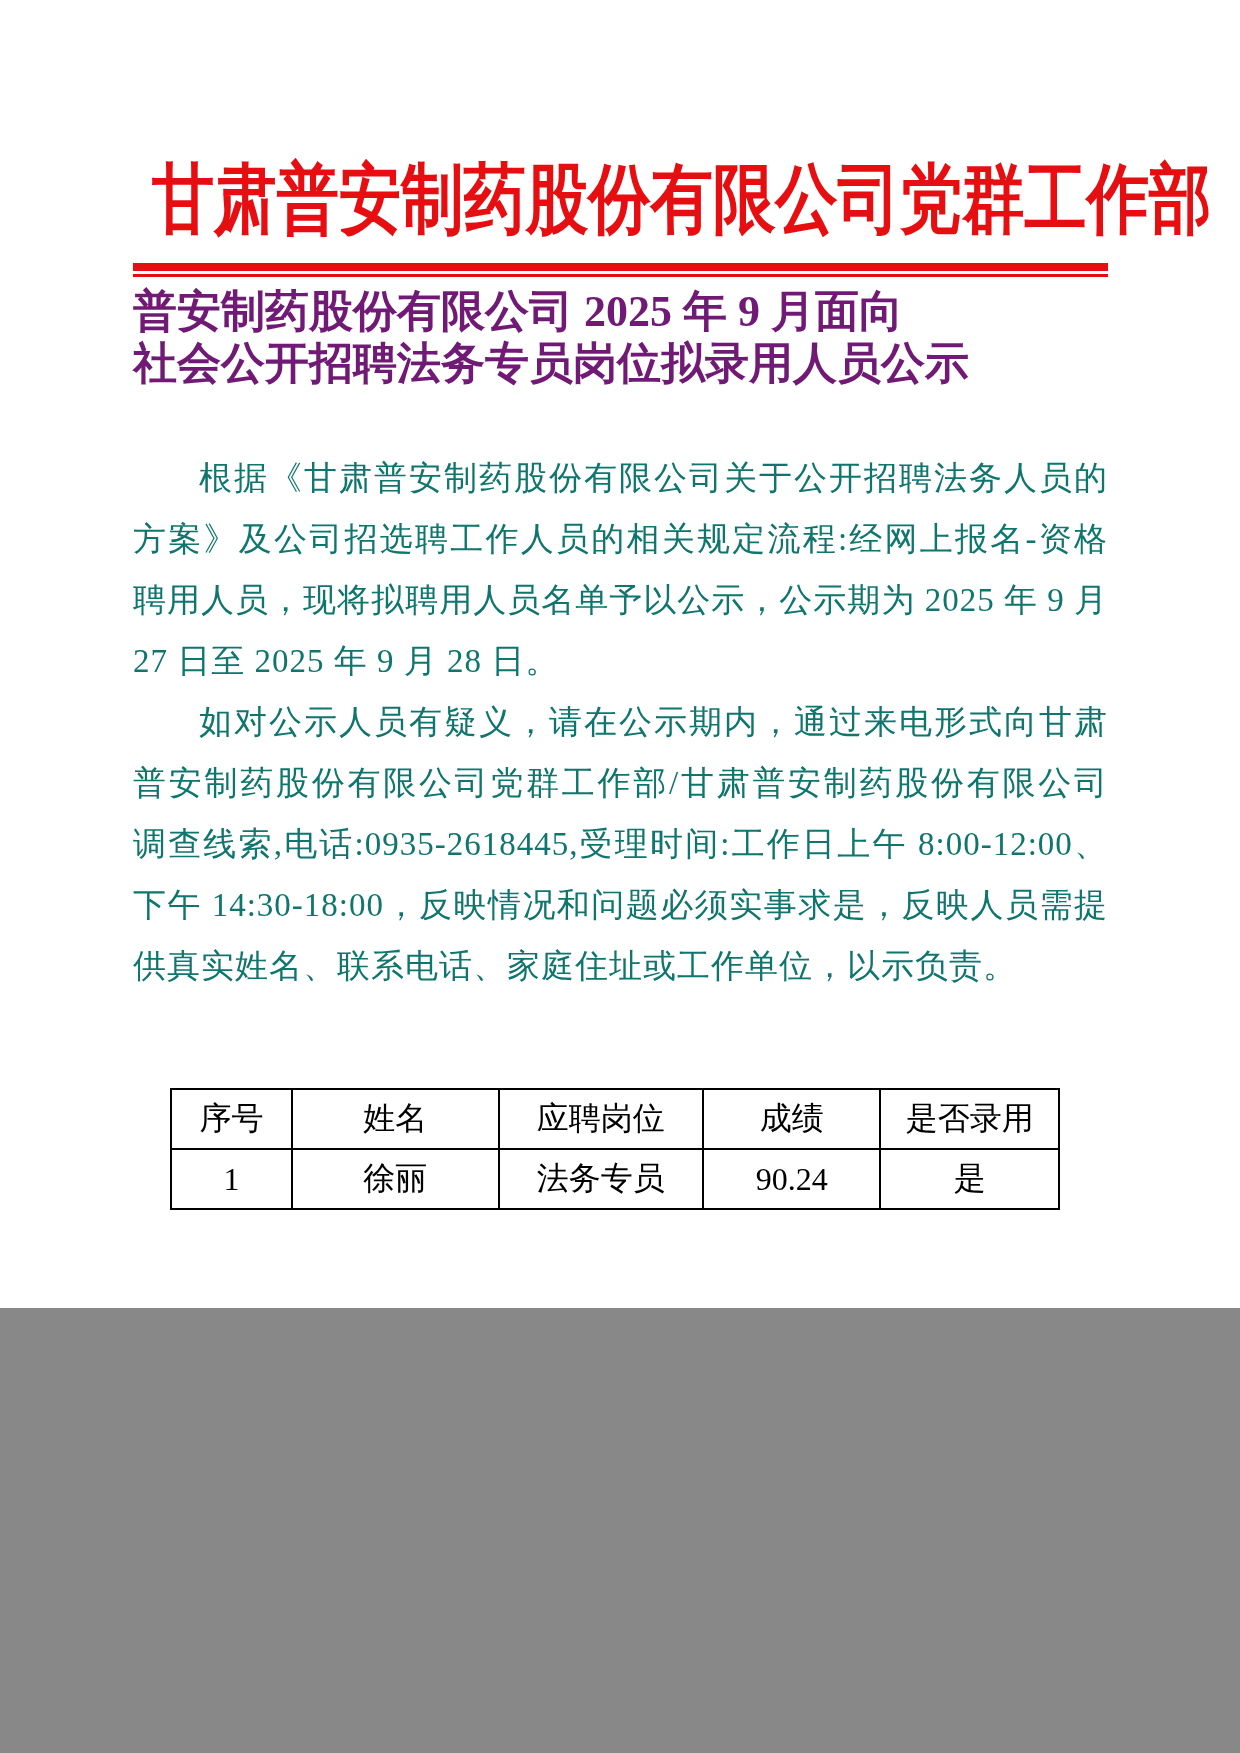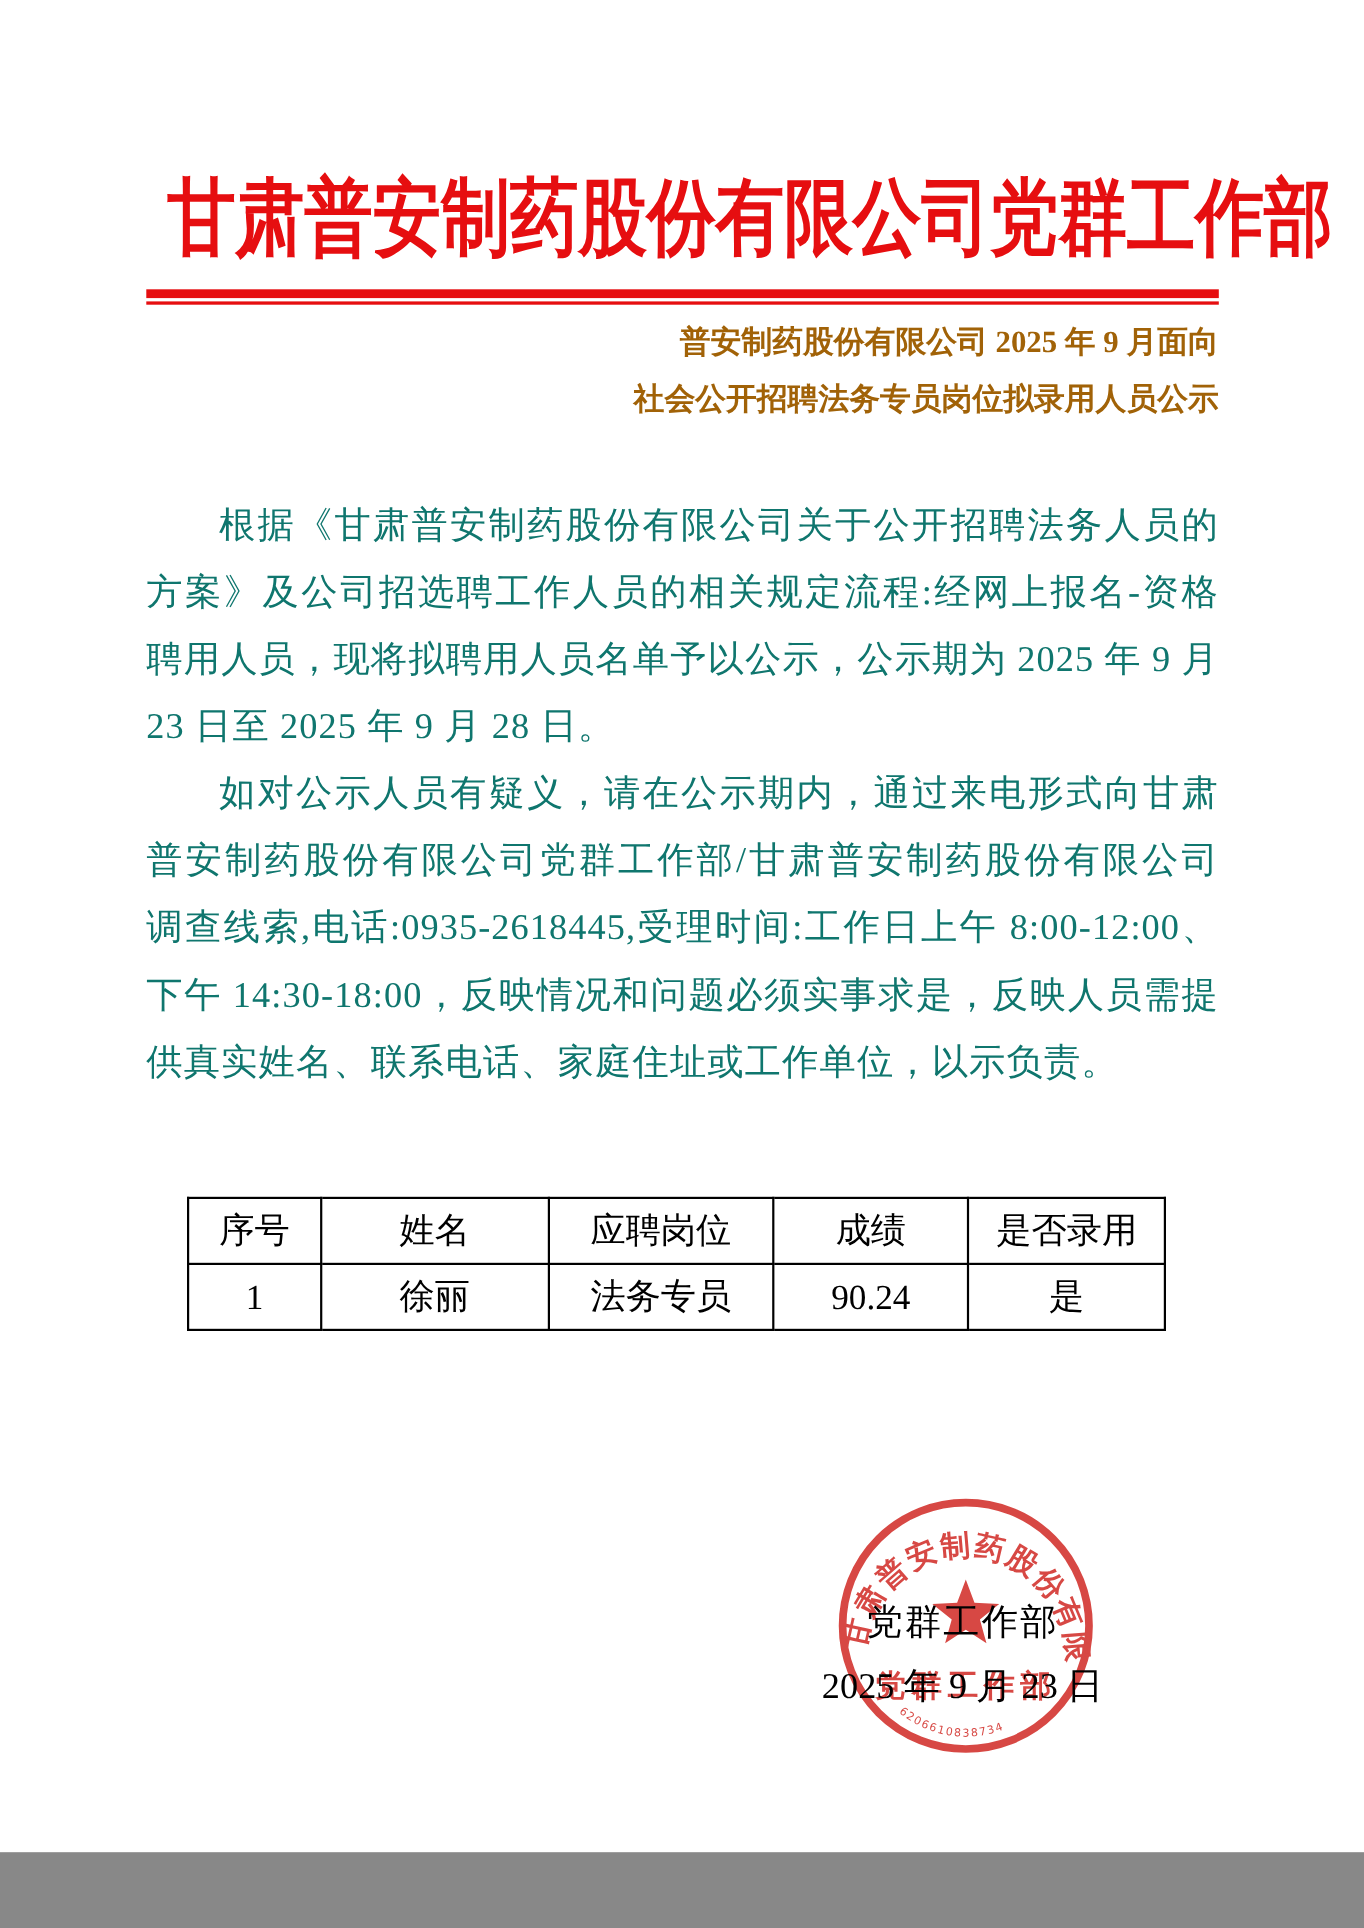--- a/index.html
+++ b/index.html
@@ -1,39 +1,39 @@
 <!DOCTYPE html>
 <html><head>
 <meta charset="utf-8">
 <style>
   html,body{margin:0;padding:0;background:#888;}
   .page{
     position:relative;
-    width:1240px;height:1684px;
+    width:1240px;height:1308px;
     background:#ffffff;
     margin:0 auto;
     overflow:hidden;
     font-family:"Liberation Serif","DejaVu Serif",serif;
     color:#000;
   }
   
   .letterhead{
     position:absolute;left:152px;top:160px;
     font-size:76px;font-weight:bold;line-height:1.05;
     color:#e60e10;white-space:nowrap;
     transform:scaleX(0.82);transform-origin:left top;
     letter-spacing:0px;
   }
   .rule-thick{position:absolute;left:133px;top:263px;width:975px;height:8px;background:#e60e10;}
   .rule-thin{position:absolute;left:133px;top:274px;width:975px;height:3px;background:#e60e10;}
   
   .doc-title{
     position:absolute;left:133px;top:286px;width:975px;
-    text-align:right;font-weight:bold;font-size:28px;line-height:52px;
-    color:#a16207;
+    text-align:left;font-weight:bold;font-size:44px;line-height:52px;
+    color:#701a75;
   }
   
   .body-text{
     position:absolute;left:133px;top:448px;width:975px;
     font-size:33px;color:#0f766e;
   }
   .body-line{
     line-height:61px;height:61px;
     text-align:justify;text-align-last:justify;
     letter-spacing:1px;
@@ -80,21 +80,21 @@
 
   <div class="doc-title">
     <div>普安制药股份有限公司 2025 年 9 月面向</div>
     <div>社会公开招聘法务专员岗位拟录用人员公示</div>
   </div>
 
   <div class="body-text">
     <div class="body-line indent">根据《甘肃普安制药股份有限公司关于公开招聘法务人员的</div>
     <div class="body-line">方案》及公司招选聘工作人员的相关规定流程:经网上报名-资格</div>
     <div class="body-line">聘用人员，现将拟聘用人员名单予以公示，公示期为 2025 年 9 月</div>
-    <div class="body-line last">23 日至 2025 年 9 月 28 日。</div>
+    <div class="body-line last">27 日至 2025 年 9 月 28 日。</div>
     <div class="body-line indent">如对公示人员有疑义，请在公示期内，通过来电形式向甘肃</div>
     <div class="body-line">普安制药股份有限公司党群工作部/甘肃普安制药股份有限公司</div>
     <div class="body-line">调查线索,电话:0935-2618445,受理时间:工作日上午 8:00-12:00、</div>
     <div class="body-line">下午 14:30-18:00，反映情况和问题必须实事求是，反映人员需提</div>
     <div class="body-line last">供真实姓名、联系电话、家庭住址或工作单位，以示负责。</div>
   </div>
 
   <table class="roster-table">
     <colgroup>
       <col style="width:13.6%">

